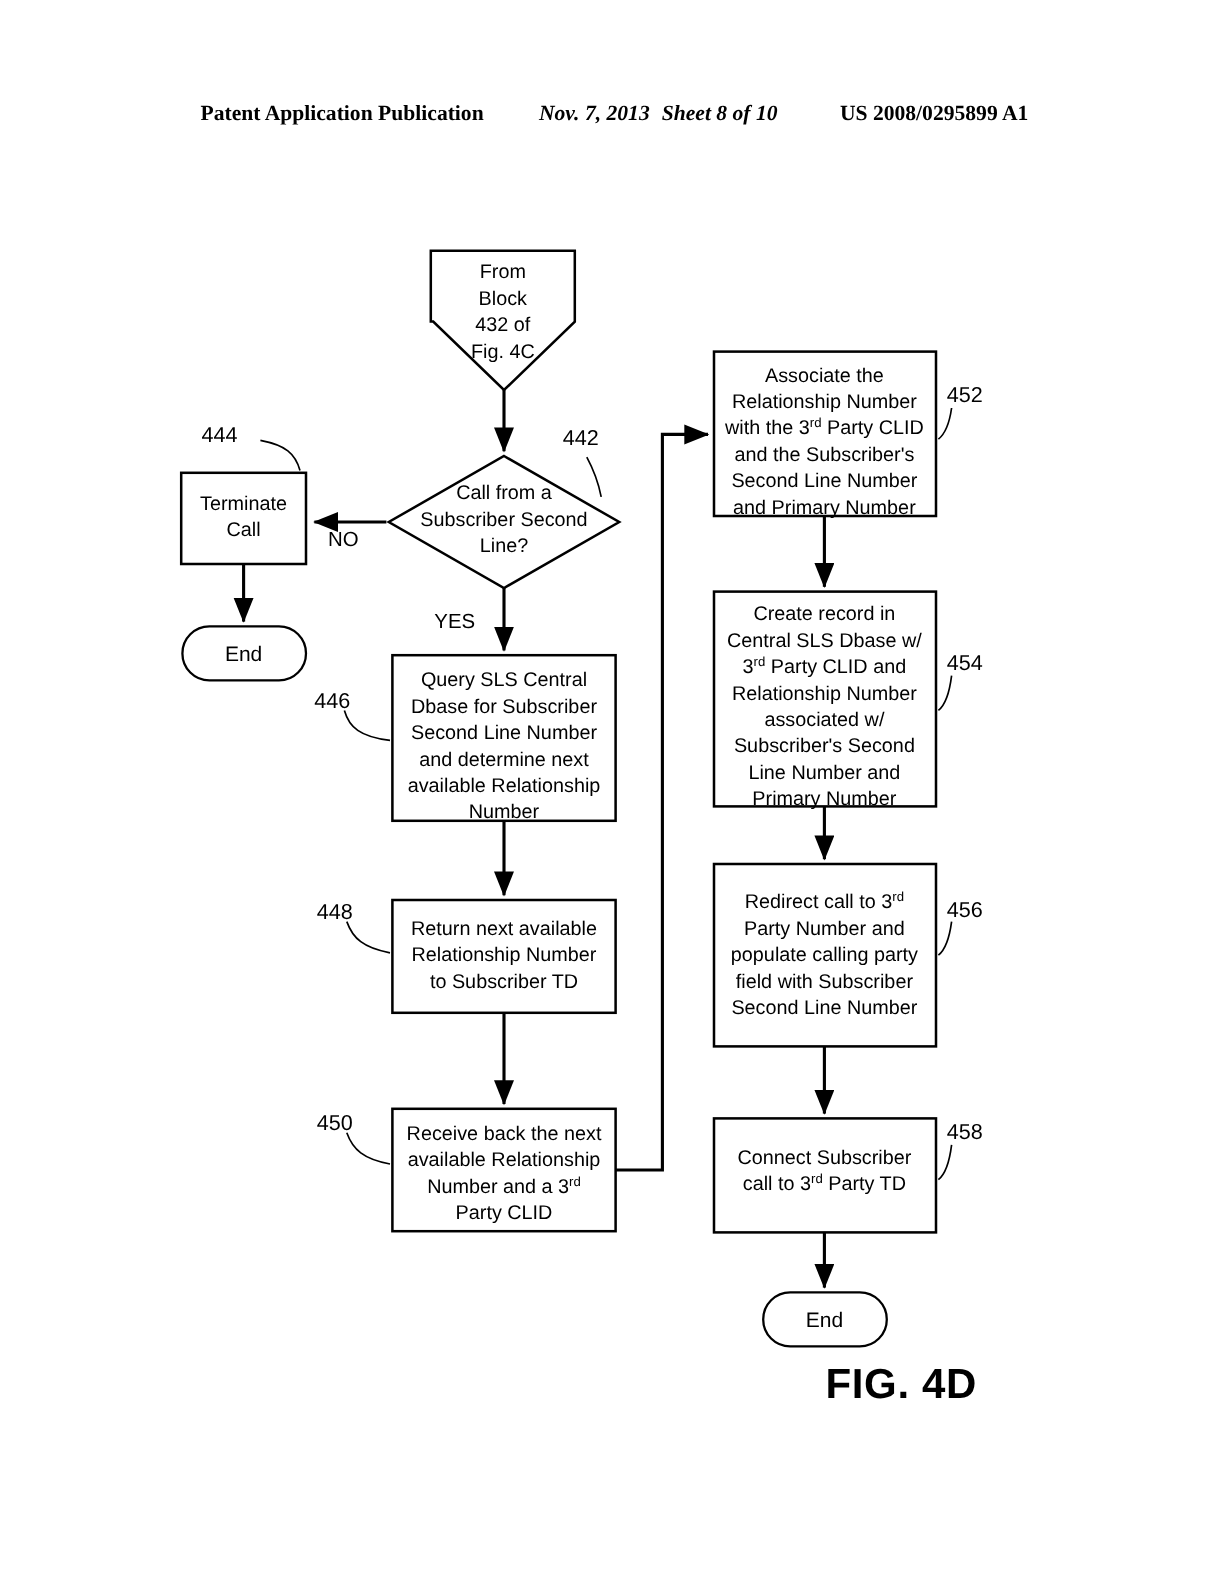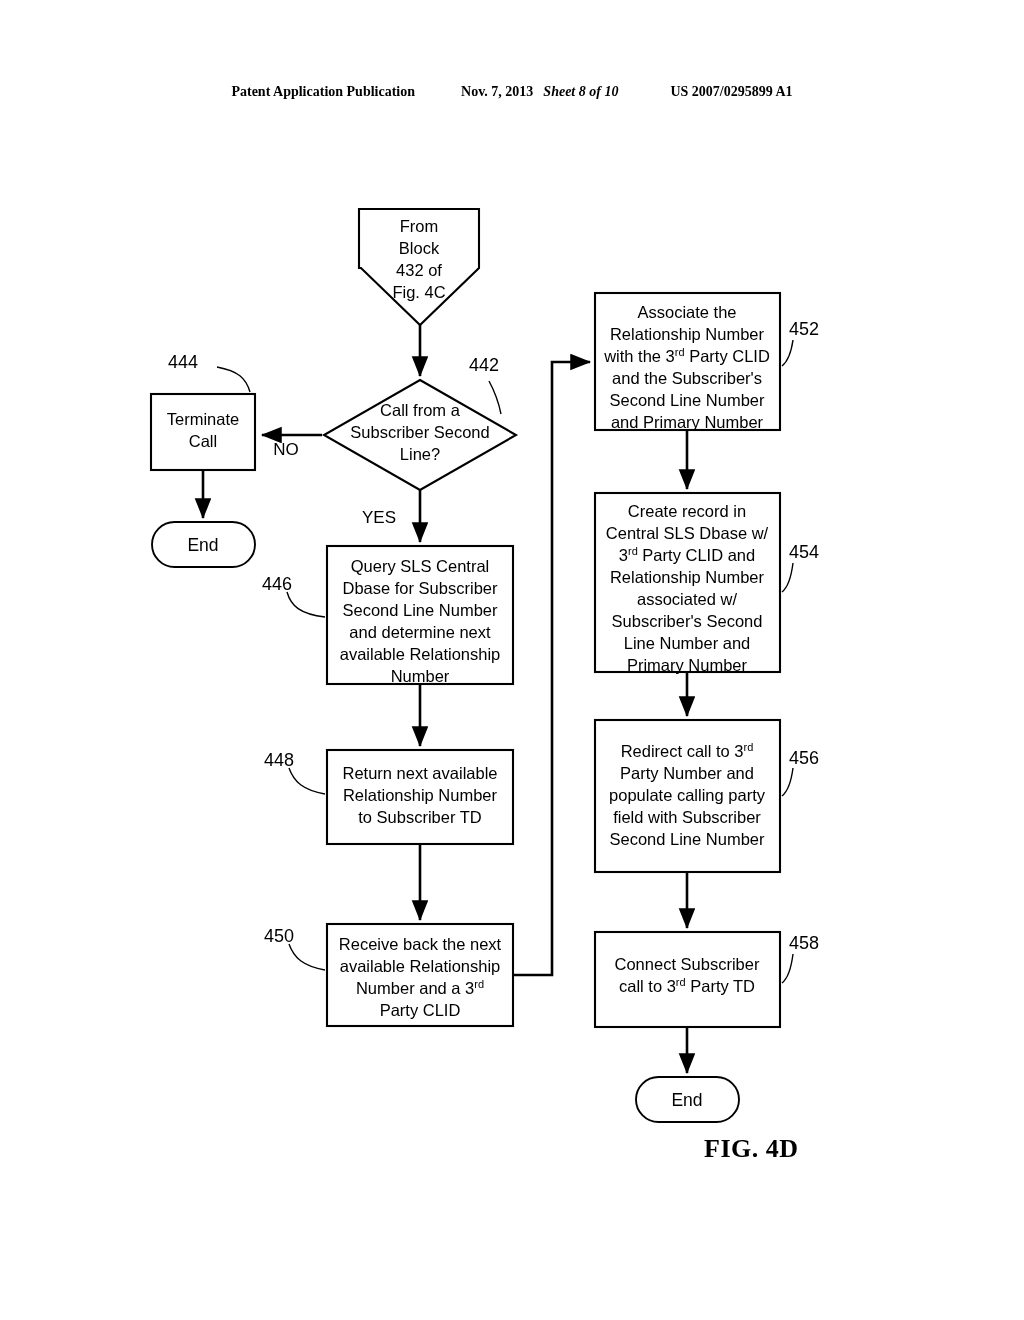--- a/index.html
+++ b/index.html
@@ -29,44 +29,44 @@
     position: absolute;
     left: 0;
     top: 84px;
     width: 1024px;
     height: 30px;
     display: flex;
     align-items: baseline;
     justify-content: center;
     font-family: "Liberation Serif", serif;
     font-weight: bold;
-    font-size: 14px;
+    font-size: 18px;
     letter-spacing: 0px;
     white-space: nowrap;
   }
   #doc-header .hdr-pub   { margin-right: 46px; }
-  #doc-header .hdr-date  { margin-right: 10px; }
+  #doc-header .hdr-date  { margin-right: 10px; font-style: italic; }
   #doc-header .hdr-sheet { margin-right: 52px; font-style: italic; }
   #doc-header .hdr-num   { }
 
   
   #figure-svg {
     position: absolute;
     left: 0;
     top: 0;
     width: 1024px;
     height: 1320px;
   }
   #fig-caption {
     position: absolute;
-    left: 704px;
+    left: 688px;
     top: 1134px;
-    font-family: Liberation Serif, serif;
+    font-family: Liberation Sans, sans-serif;
     font-weight: bold;
-    font-size: 26px;
+    font-size: 35px;
     letter-spacing: 0.5px;
     white-space: nowrap;
   }
 
   
   text {
     font-family: "Liberation Sans", sans-serif;
     fill: #000000;
   }
   .node-text { font-size: 16.5px; }
@@ -81,21 +81,21 @@
 </style>
 </head>
 <body>
 
 <div id="page">
 
   <div id="doc-header">
     <span class="hdr-pub">Patent Application Publication</span>
     <span class="hdr-date">Nov. 7, 2013</span>
     <span class="hdr-sheet">Sheet 8 of 10</span>
-    <span class="hdr-num">US 2007/0295899 A1</span>
+    <span class="hdr-num">US 2008/0295899 A1</span>
   </div>
 
   <svg id="figure-svg" viewBox="0 0 1024 1320">
     <defs>
       <marker id="arrow" markerWidth="9" markerHeight="9" refX="7.6" refY="3.2" orient="auto" markerUnits="strokeWidth">
         <path d="M0,0 L8,3.2 L0,6.4 z" fill="#000000"></path>
       </marker>
     </defs>
 
     <g>

